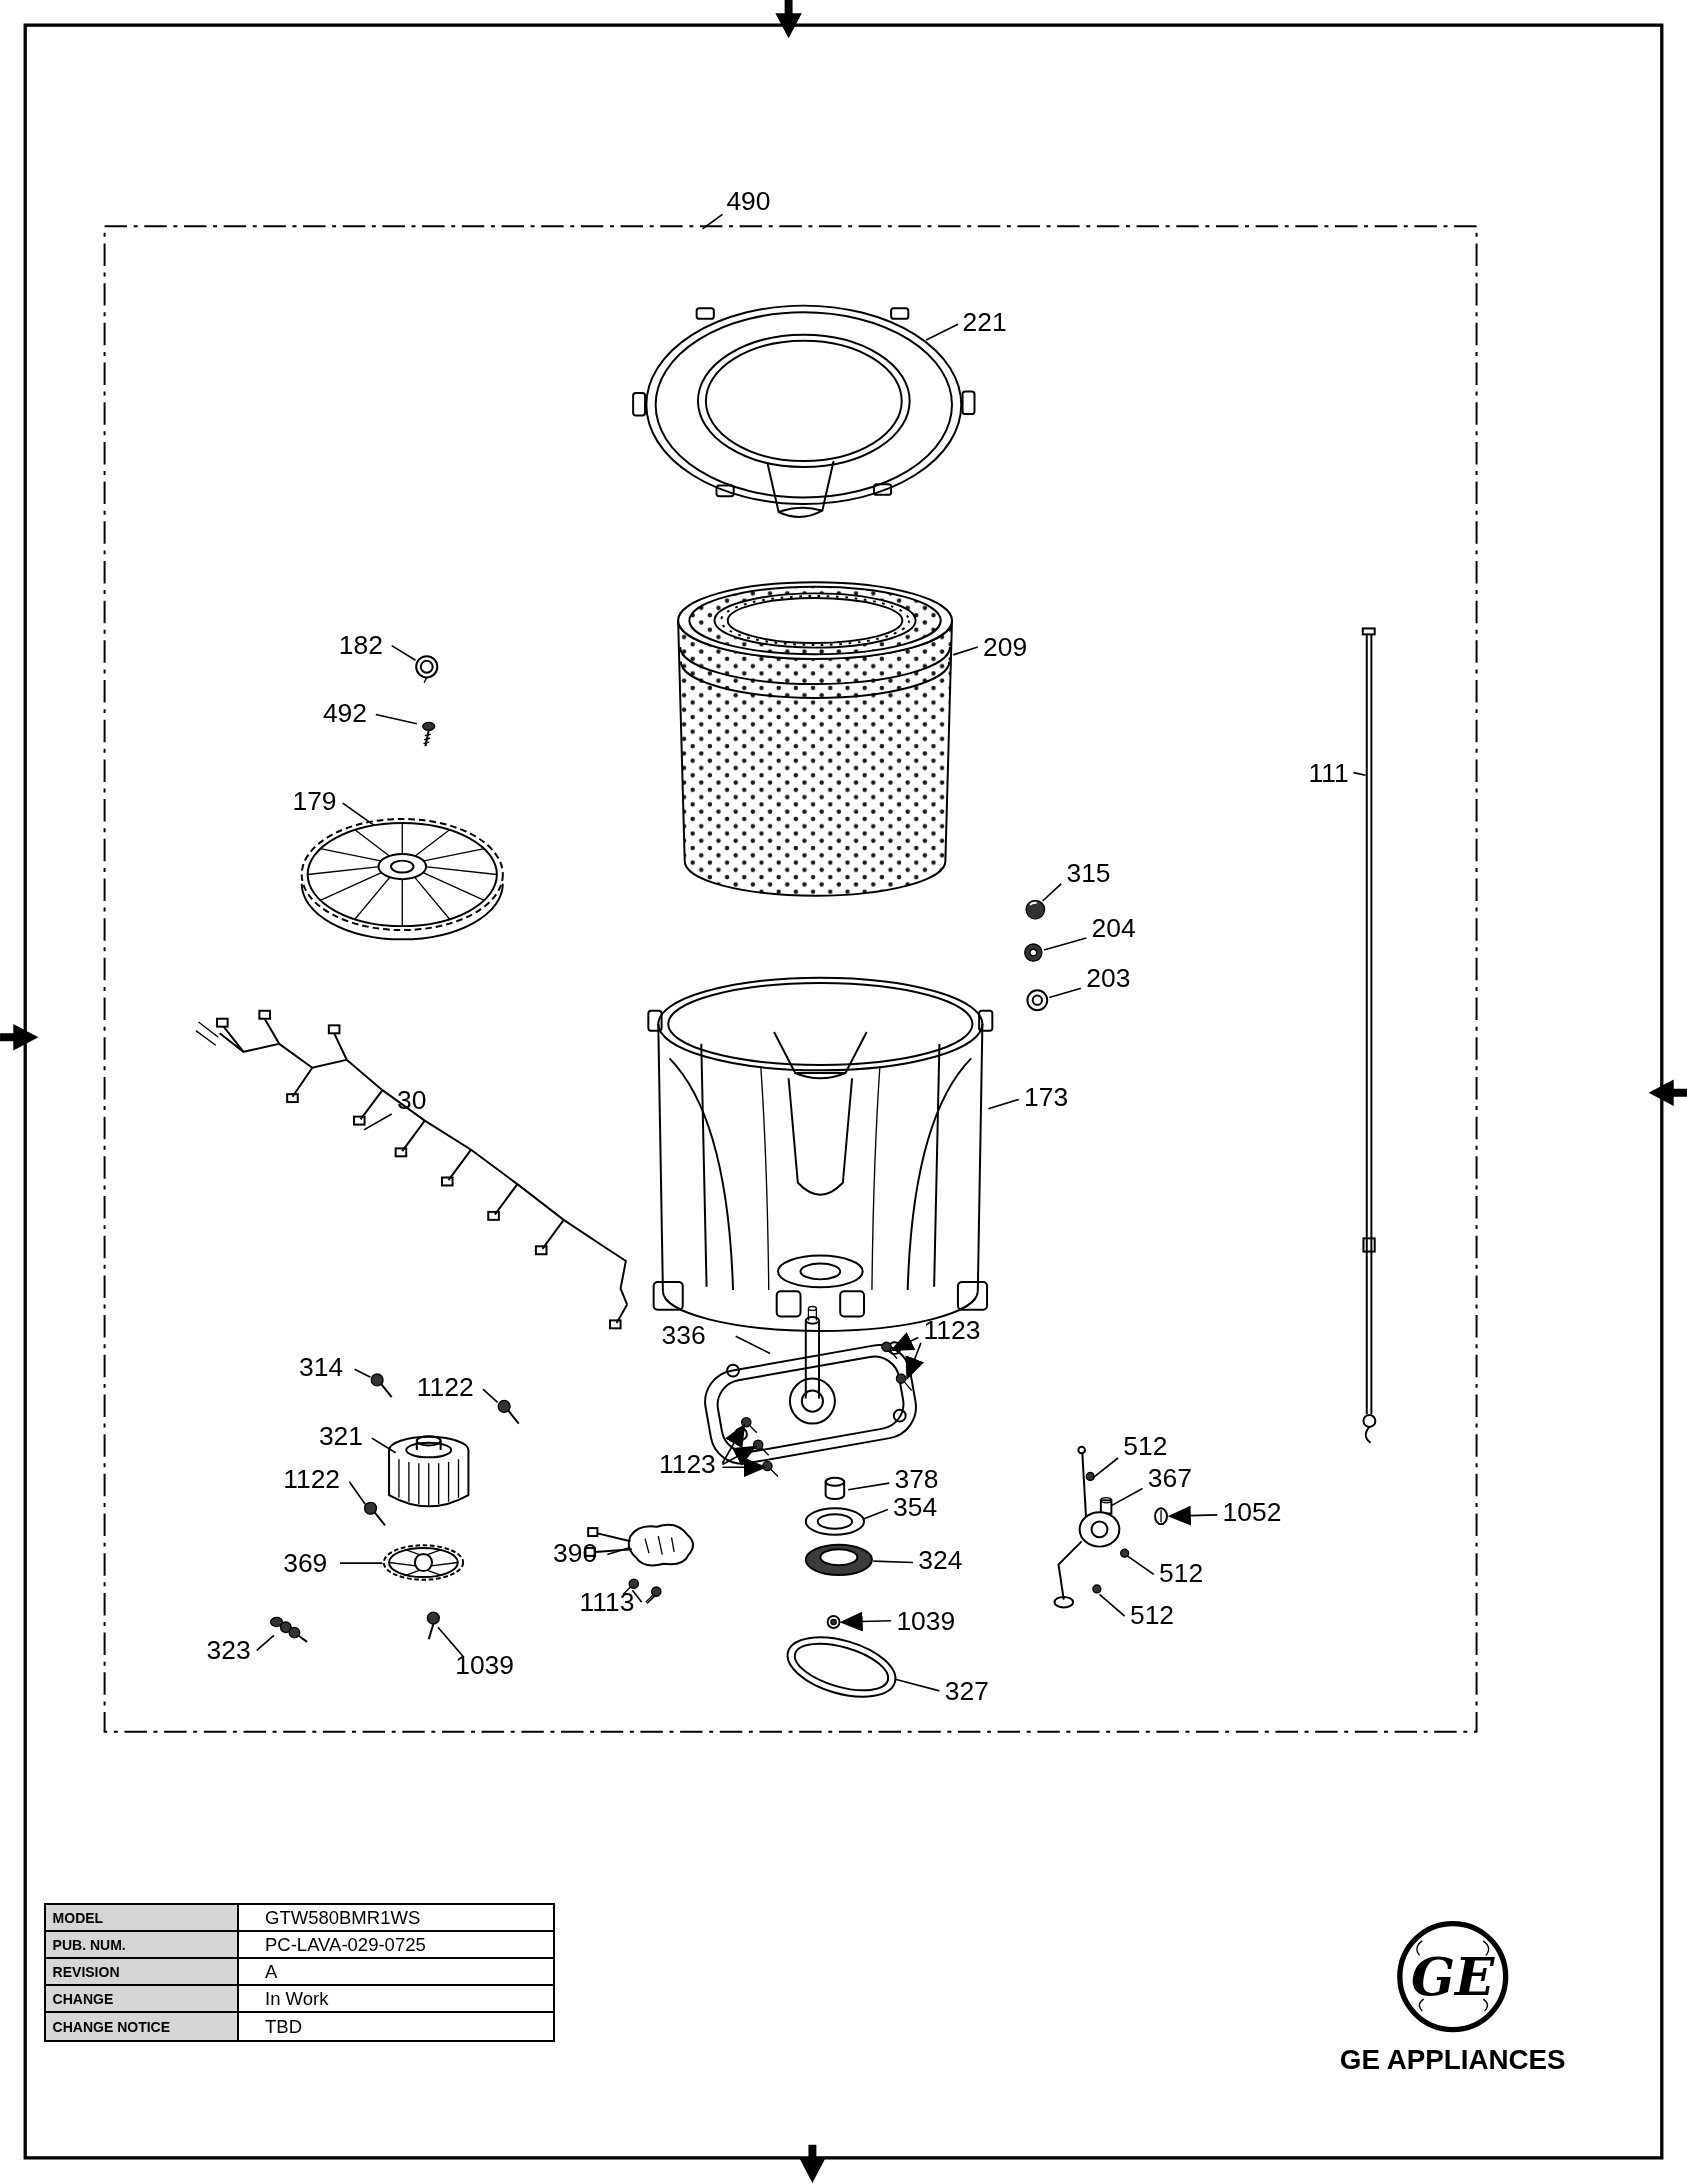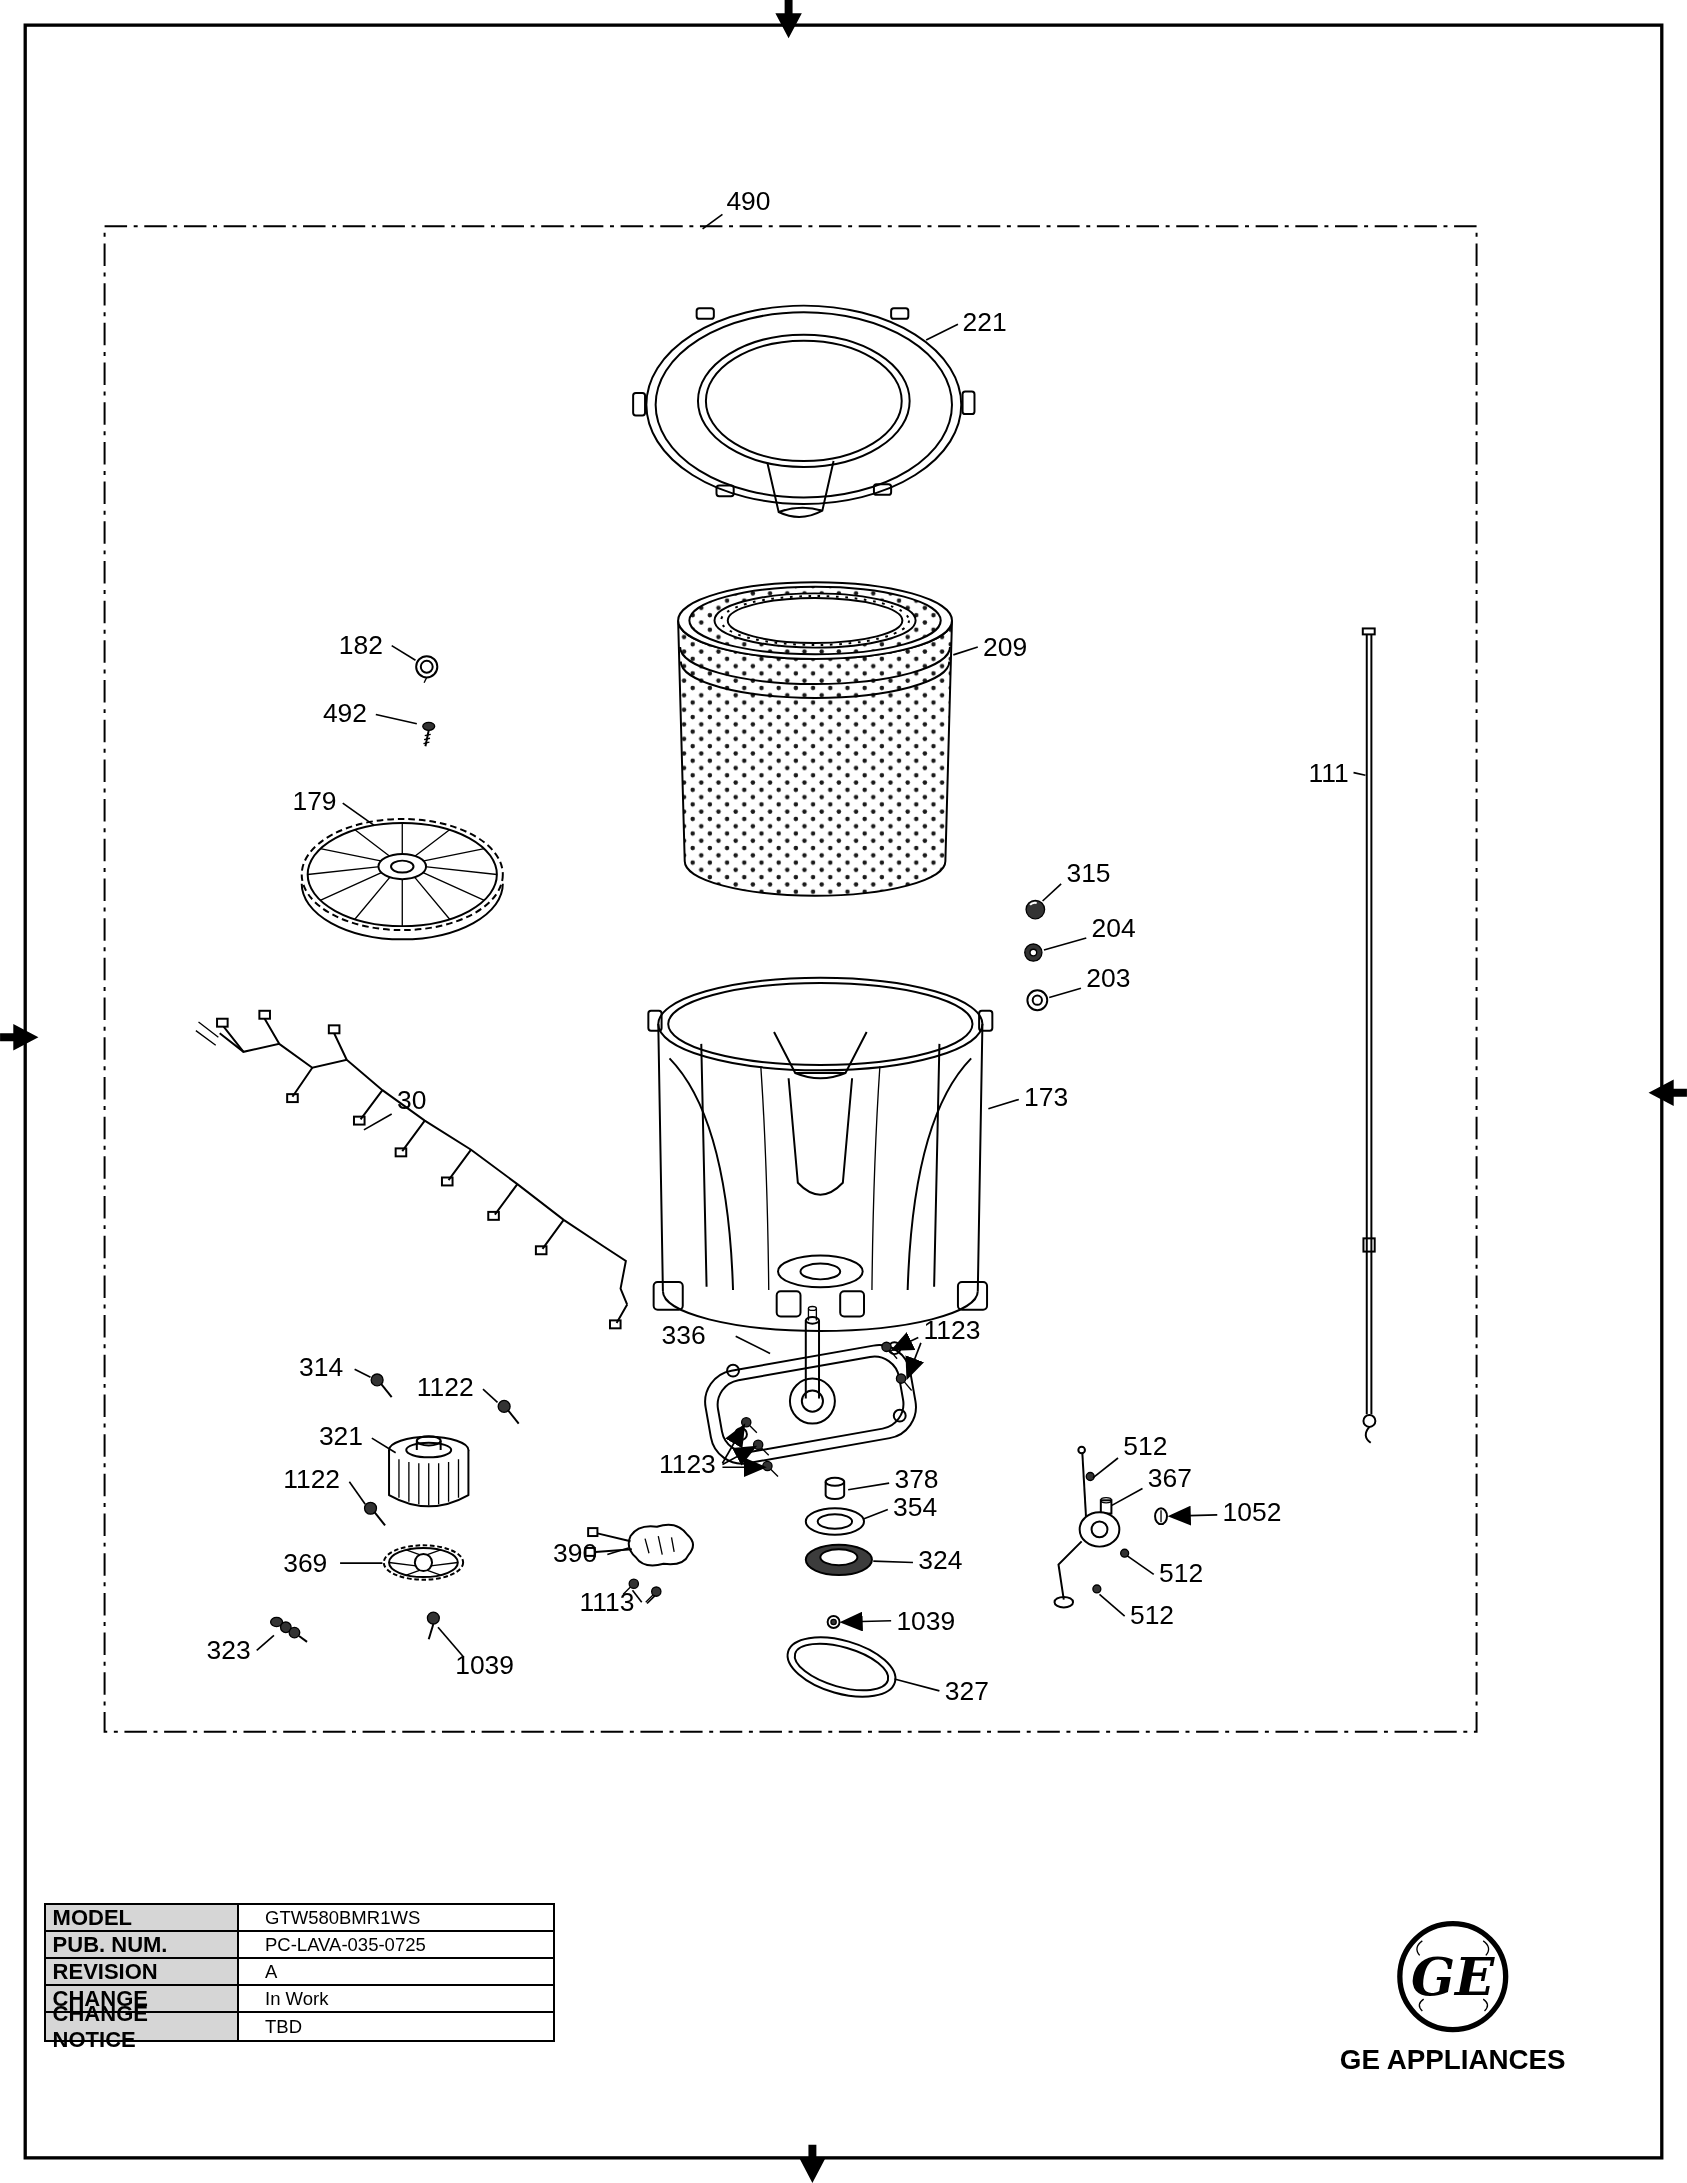--- a/index.html
+++ b/index.html
@@ -20,21 +20,21 @@
   .screw{fill:#333;stroke:#000;stroke-width:2;}
   
   .title-block{
     position:absolute;left:44px;top:1903px;width:511px;
     border:2.6px solid #000;box-sizing:border-box;background:#fff;
   }
   .tb-row{display:flex;height:27px;border-bottom:2px solid #000;box-sizing:border-box;}
   .tb-row:last-child{border-bottom:none;}
   .tb-label{
     width:193px;box-sizing:border-box;background:#d6d6d6;
-    border-right:2px solid #000;font-weight:bold;font-size:22px;
+    border-right:2px solid #000;font-weight:bold;font-size:14px;
     display:flex;align-items:center;padding-left:6.6px;color:#000;
   }
   .tb-value{
     flex:1;font-size:18.5px;display:flex;align-items:center;
     padding-left:26px;color:#000;
   }
 </style>
 </head>
 <body>
 
@@ -380,21 +380,21 @@
   <text x="2196" y="3128" text-anchor="middle" font-family="Liberation Sans, sans-serif" font-weight="bold" font-size="42" fill="#000">GE APPLIANCES</text>
 </svg>
 
 <div class="title-block">
   <div class="tb-row">
     <div class="tb-label">MODEL</div>
     <div class="tb-value">GTW580BMR1WS</div>
   </div>
   <div class="tb-row">
     <div class="tb-label">PUB. NUM.</div>
-    <div class="tb-value">PC-LAVA-035-0725</div>
+    <div class="tb-value">PC-LAVA-029-0725</div>
   </div>
   <div class="tb-row">
     <div class="tb-label">REVISION</div>
     <div class="tb-value">A</div>
   </div>
   <div class="tb-row">
     <div class="tb-label">CHANGE</div>
     <div class="tb-value">In Work</div>
   </div>
   <div class="tb-row">

